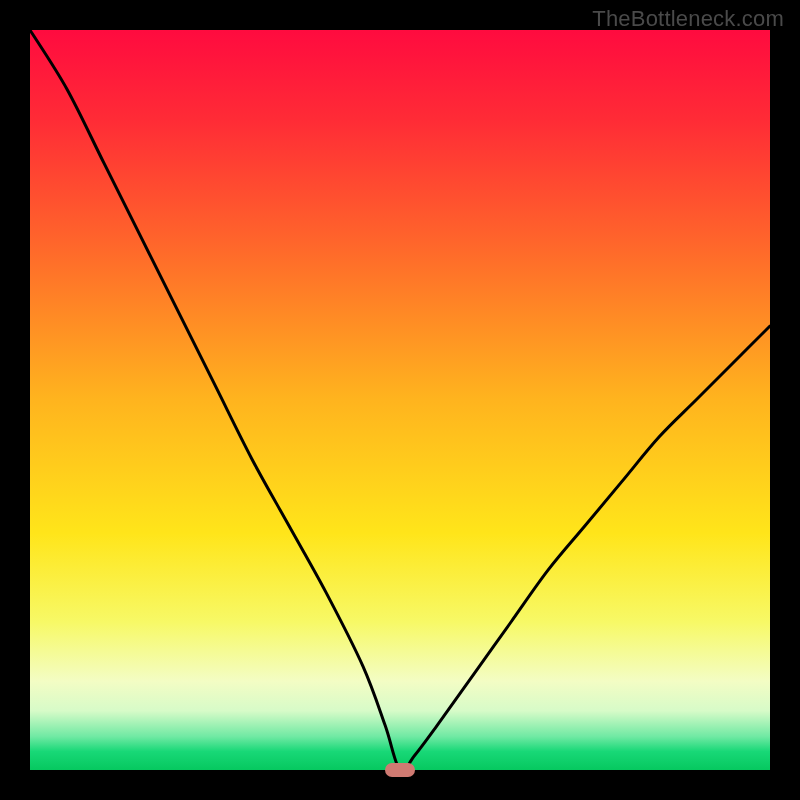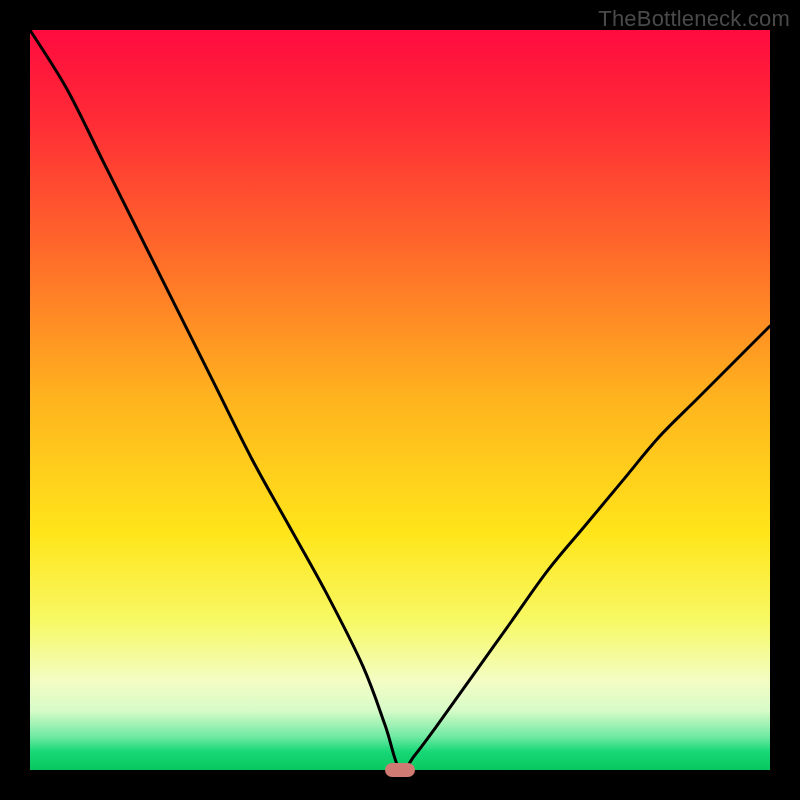--- a/index.html
+++ b/index.html
@@ -12,21 +12,21 @@
     font-family: Arial, Helvetica, sans-serif;
   }
   .chart-wrap {
     position: relative;
     width: 800px;
     height: 800px;
   }
   .watermark {
     position: absolute;
     top: 6px;
-    right: 10px;
+    right: 16px;
     color: #4a4a4a;
     font-size: 22px;
     font-weight: 500;
     letter-spacing: 0.2px;
     z-index: 10;
   }
   svg {
     display: block;
   }
   .marker {

